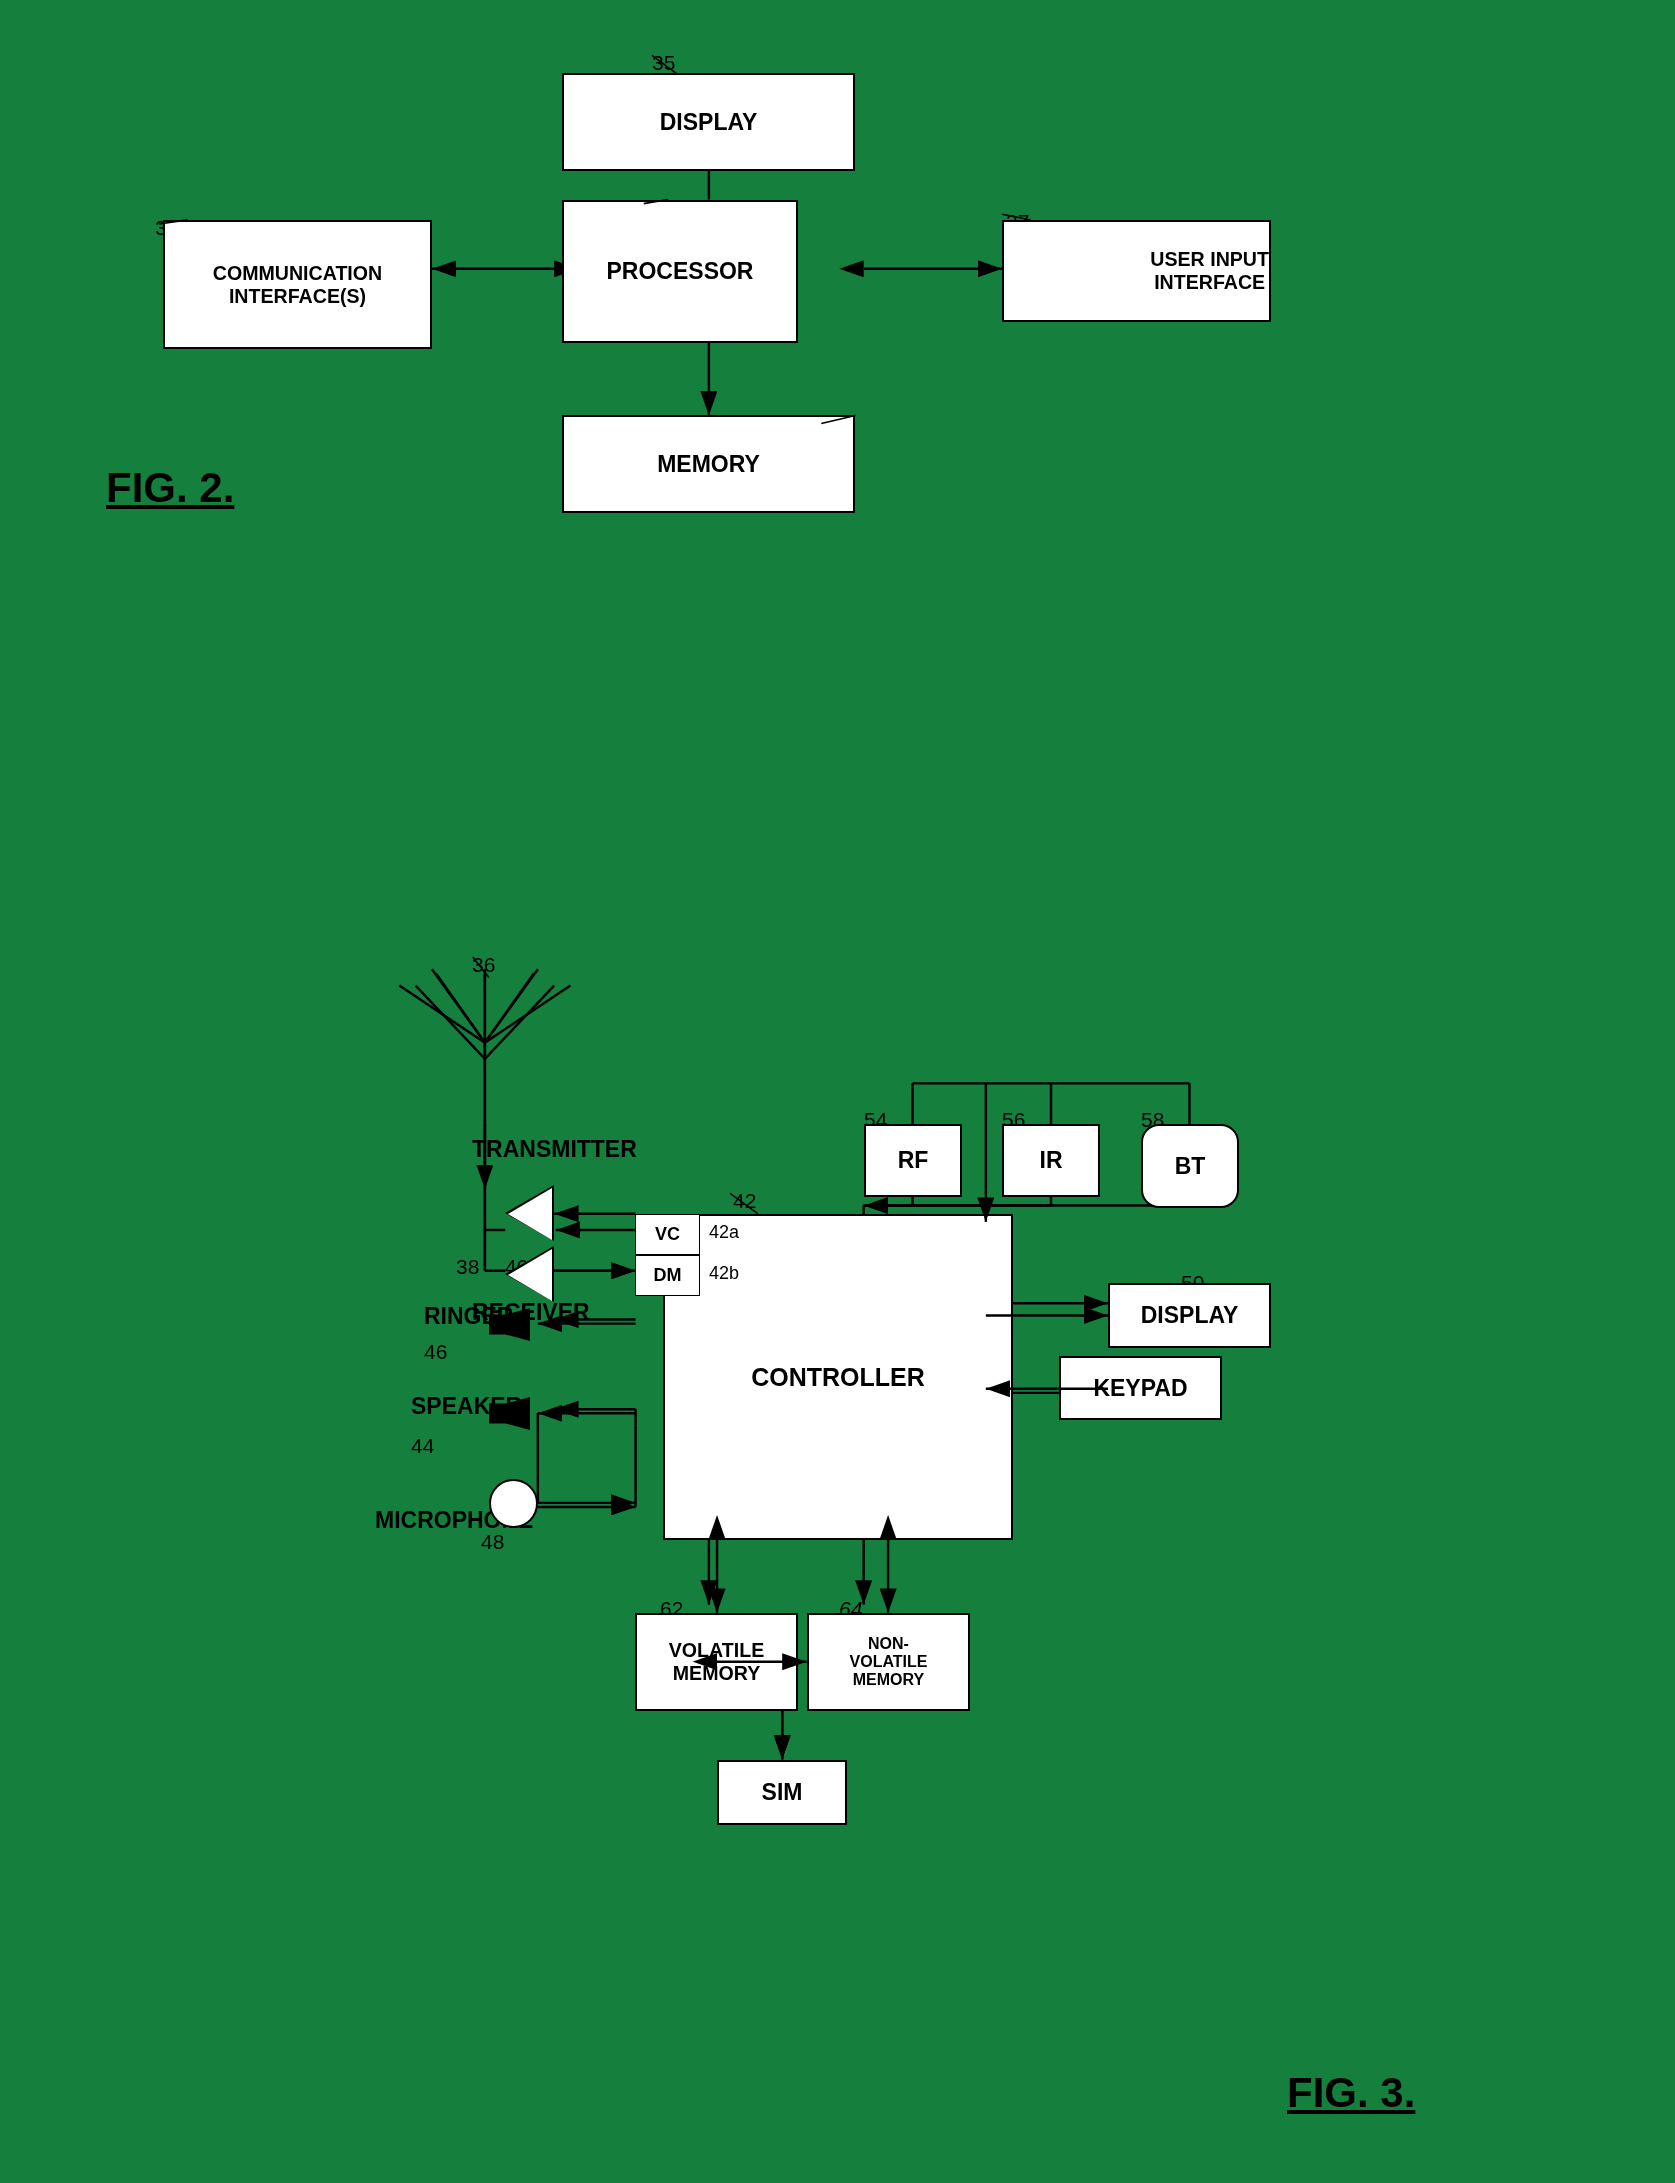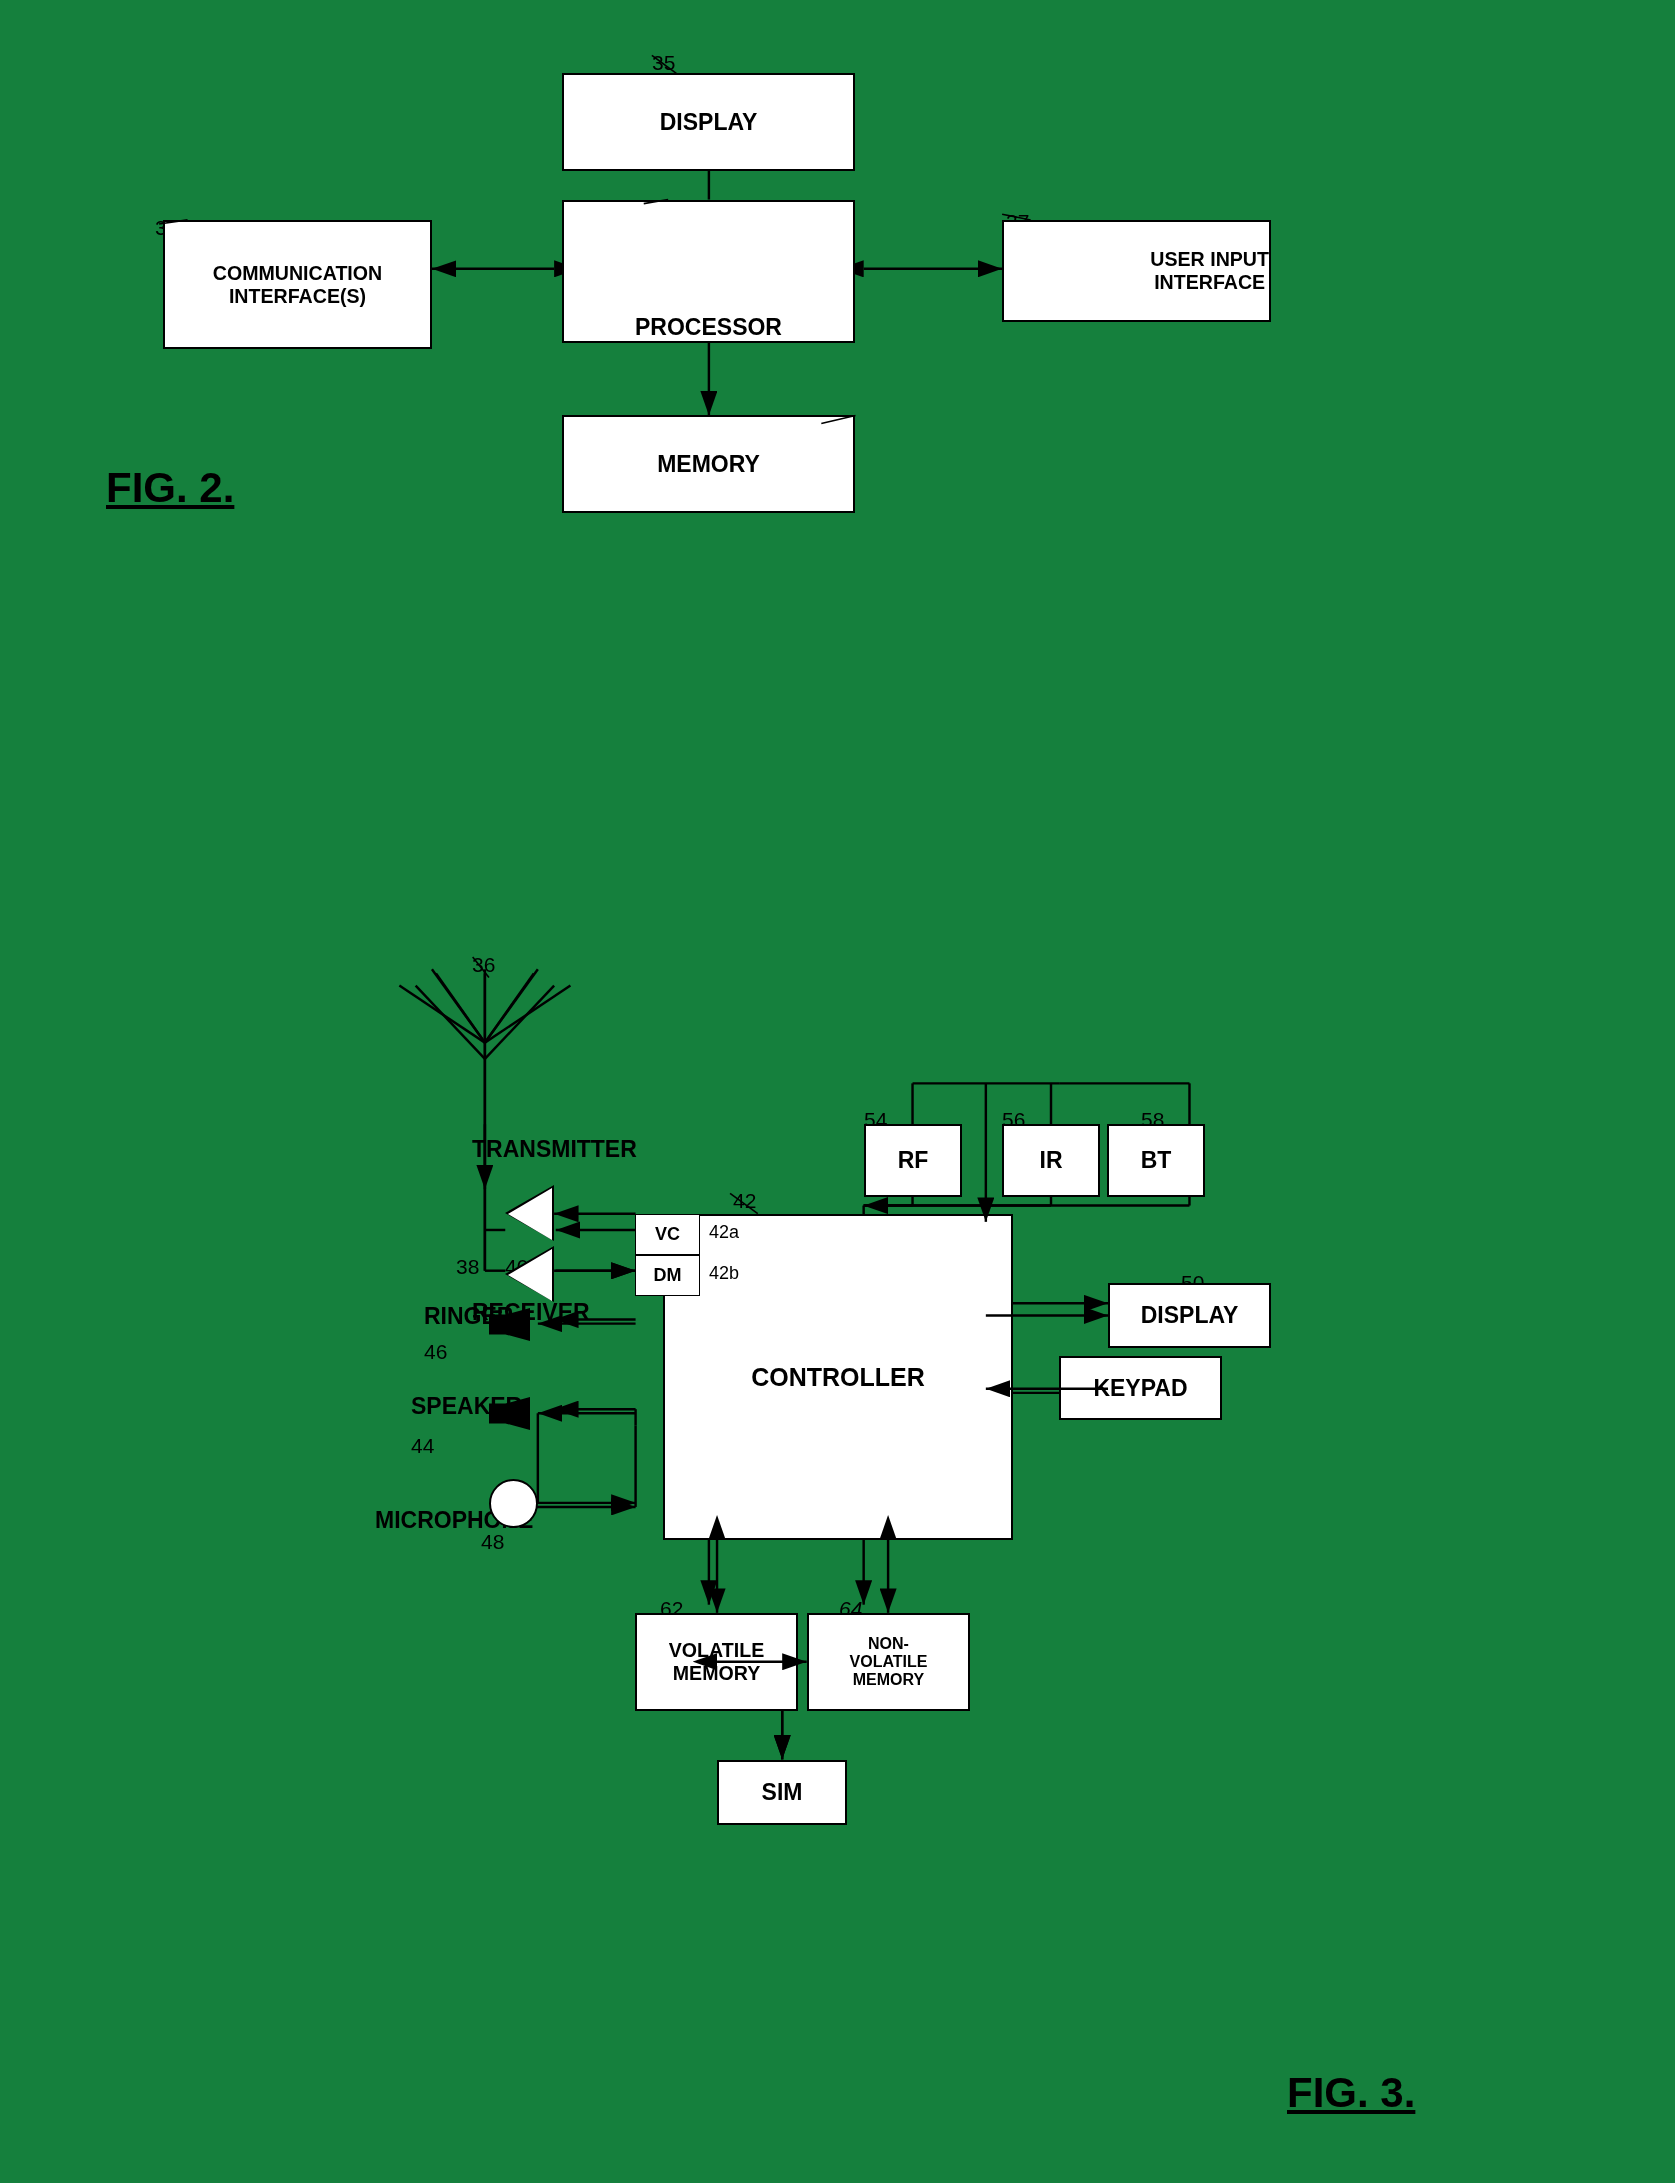--- a/index.html
+++ b/index.html
@@ -130,21 +130,21 @@
   </svg>
 
   <div class="label" style="left:652px; top:51px;">35</div>
 
   <div class="box" style="left:562px; top:73px; width:293px; height:98px;">
     <span>DISPLAY</span>
   </div>
 
   <div class="label" style="left:644px; top:196px;">30</div>
 
-  <div class="box" style="left:562px; top:200px; width:293px; height:143px;align-items:flex-end;">
+  <div class="box" style="left:562px; top:200px; width:236px; height:143px;">
     <span>PROCESSOR</span>
   </div>
 
   <div class="label" style="left:155px; top:216px;">34</div>
 
   <div class="box" style="left:163px; top:220px; width:269px; height:129px; font-size:19.6px;">
     <span style="white-space:pre-line;">COMMUNICATION
 INTERFACE(S)</span>
   </div>
 
@@ -201,21 +201,21 @@
   <div class="box" style="left:864px; top:1124px; width:98px; height:73px;">
     <span>RF</span>
   </div>
 
   <div class="label" style="left:1002px; top:1108px;">56</div>
   <div class="box" style="left:1002px; top:1124px; width:98px; height:73px;">
     <span>IR</span>
   </div>
 
   <div class="label" style="left:1141px; top:1108px;">58</div>
-  <div class="box" style="left:1107px; top:1124px; width:98px; height:73px;">
+  <div class="box" style="left:1141px; top:1124px; width:98px; height:84px;border-radius:18px;">
     <span>BT</span>
   </div>
 
   <div class="label" style="left:1181px; top:1271px;">50</div>
   <div class="box" style="left:1108px; top:1283px; width:163px; height:65px;">
     <span>DISPLAY</span>
   </div>
 
   <div class="label" style="left:1132px; top:1369px;">52</div>
   <div class="box" style="left:1059px; top:1356px; width:163px; height:64px;">

